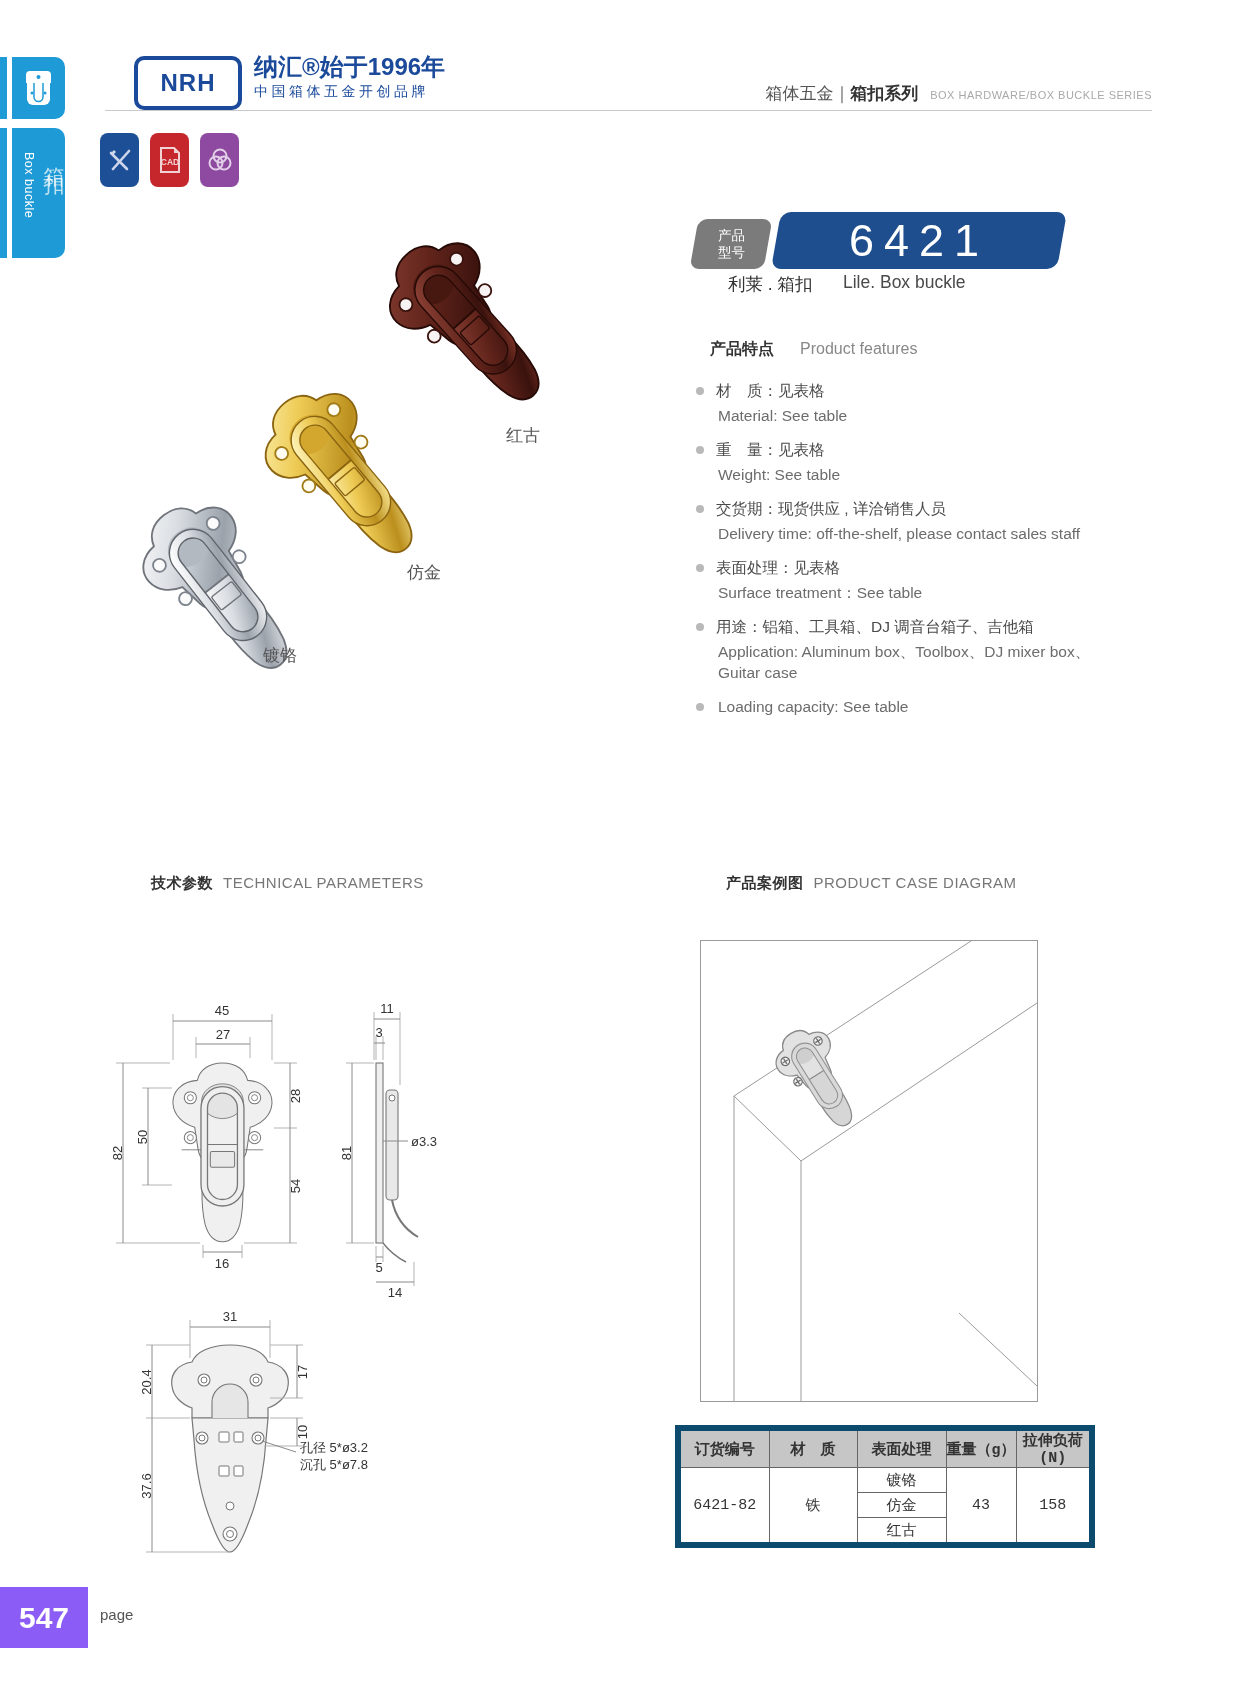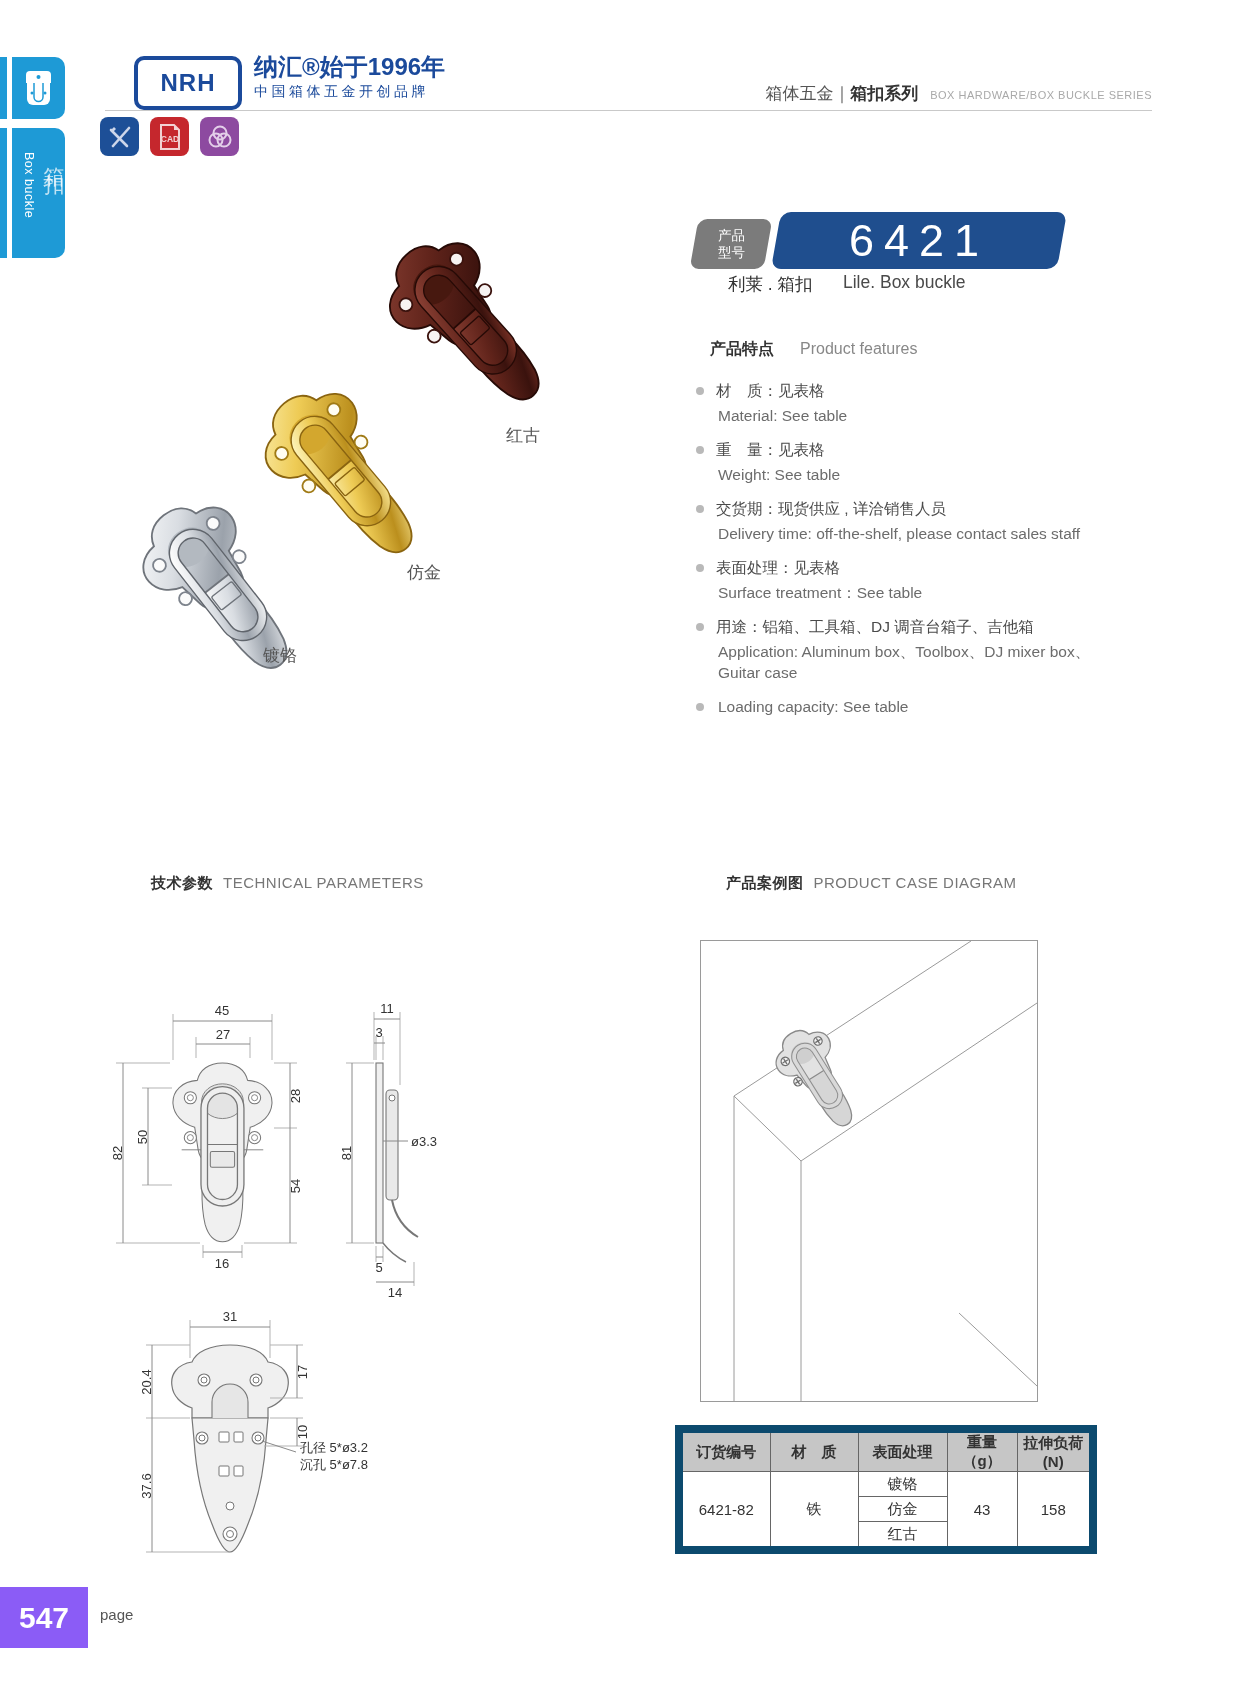--- a/index.html
+++ b/index.html
@@ -22,21 +22,21 @@
 
   
   .side-strip{left:0;width:7px;background:#1e9ad6;}
   .side-box{left:12px;width:53px;background:#1e9ad6;border-radius:0 10px 10px 0;}
   .side-cn{left:40px;top:150px;writing-mode:vertical-rl;font-size:21px;letter-spacing:8px;
            color:rgba(255,255,255,.72);}
   .side-en{left:22px;top:152px;writing-mode:vertical-rl;font-size:12.5px;color:#ffffff;letter-spacing:.5px;}
 
   
   .icons{left:100px;top:117px;display:flex;gap:11px;}
-  .sq{width:39px;height:39px;border-radius:8px;display:flex;align-items:center;justify-content:center;}
+  .sq{width:39px;height:54px;border-radius:8px;display:flex;align-items:center;justify-content:center;margin-top:16px;}
 
   
   .tag{left:694px;top:219px;width:74px;height:50px;background:#7b7b7b;border-radius:9px;
        transform:skewX(-10deg);display:flex;align-items:center;justify-content:center;}
   .tag .in{transform:skewX(10deg);color:#fff;font-size:13.5px;line-height:17px;text-align:center;}
   .model-banner{left:776px;top:212px;width:286px;height:57px;background:#1f4e8e;border-radius:10px;
        transform:skewX(-10deg);display:flex;align-items:center;justify-content:center;}
   .model-banner .in{transform:skewX(10deg);color:#fff;font-size:45px;letter-spacing:10px;}
   .name-cn{left:728px;top:272px;font-size:17.5px;color:#333;}
   .name-en{left:843px;top:272px;font-size:17.5px;color:#4a4a4a;}
@@ -57,21 +57,21 @@
   
   .sec-title{font-size:18px;color:#333;font-weight:bold;white-space:nowrap;margin-left:16px;}
   .sec-title span{font-size:15px;color:#777;font-weight:normal;margin-left:10px;letter-spacing:.5px;}
 
   
   .case-frame{left:700px;top:940px;width:336px;height:460px;border:1px solid #9a9a9a;}
 
   
   .spec{left:675px;top:1425px;width:414px;border-collapse:collapse;table-layout:fixed;}
   .spec th,.spec td{border:1px solid #666;text-align:center;font-size:15px;color:#333;padding:0;}
-  .spec{border:8px solid #0c4a6e;}
+  .spec{border:6px solid #0c4a6e;font-family:Liberation Mono, monospace;}
   .spec th{background:#c6c6c6;height:27px;font-weight:bold;}
   .spec td{height:24px;background:#fff;}
 
   
   .page-num{left:0;top:1587px;width:88px;height:61px;background:#8b5cf6;display:flex;
             align-items:center;justify-content:center;}
   .page-num span{color:#fff;font-size:30px;font-weight:bold;}
   .page-word{left:100px;top:1606px;font-size:15px;color:#555;}
 
   svg text{font-family:"Liberation Sans","DejaVu Sans",sans-serif;}

